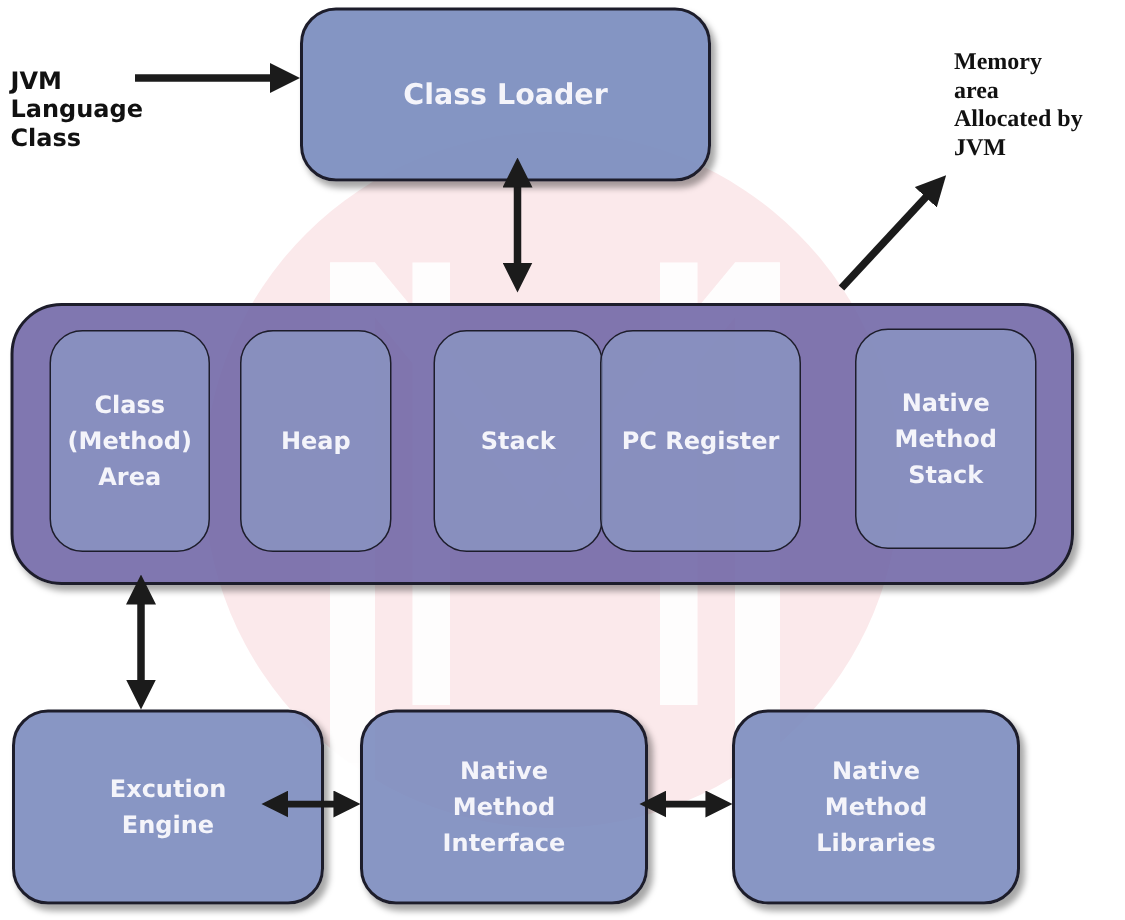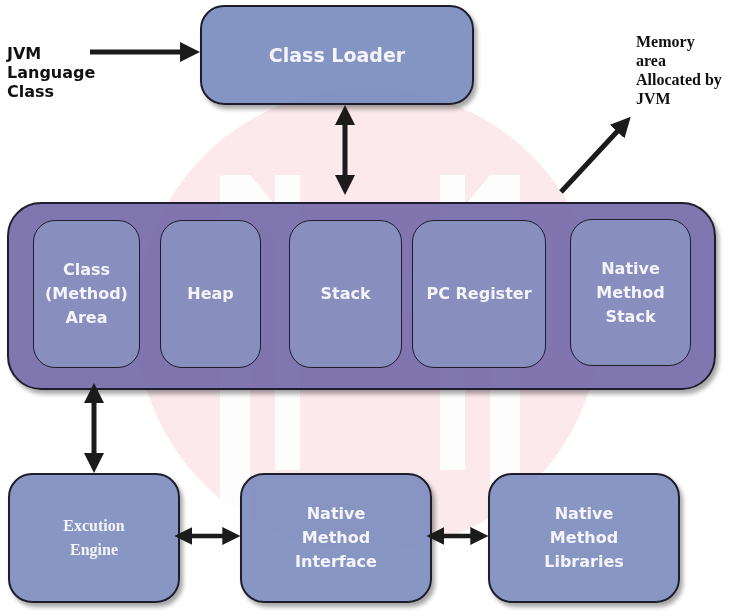--- a/index.html
+++ b/index.html
@@ -37,47 +37,47 @@
 
 <div class="label" style="left:7px; top:44px;">JVM
 Language
 Class</div>
 
 <div class="label" style="left:636px; top:32px;font-family:Liberation Serif, serif;">Memory
 area
 Allocated by
 JVM</div>
 
-<div class="box mid" style="left:200px; top:5px; width:274px; height:100px; border-radius:24px; background: rgba(122,140,190,0.92);">
+<div class="box mid" style="left:200px; top:5px; width:274px; height:116px; border-radius:24px; background: rgba(122,140,190,0.92);">
   <span style="font-size:19px;">Class Loader</span>
 </div>
 
 <div class="box outer"></div>
 
 <div class="box inner" style="left:33px; width:107px;">
   <span>Class
 (Method)
 Area</span>
 </div>
 <div class="box inner" style="left:160px; width:101px;">
   <span>Heap</span>
 </div>
 <div class="box inner" style="left:289px; width:113px;">
   <span>Stack</span>
 </div>
-<div class="box inner" style="left:412px; width:134px;">
+<div class="box inner" style="left:400px; width:134px;">
   <span>PC Register</span>
 </div>
 <div class="box inner" style="left:570px; top:219px; width:121px; height:147px;">
   <span>Native
 Method
 Stack</span>
 </div>
 
-<div class="box mid" style="left:8px; top:473px; width:172px; height:130px;font-family:Liberation Serif, serif;">
+<div class="box mid" style="left:8px; top:473px; width:208px; height:130px;">
   <span>Excution
 Engine</span>
 </div>
 <div class="box mid" style="left:240px; top:473px; width:192px; height:130px;">
   <span>Native
 Method
 Interface</span>
 </div>
 <div class="box mid" style="left:488px; top:473px; width:192px; height:130px;">
   <span>Native

